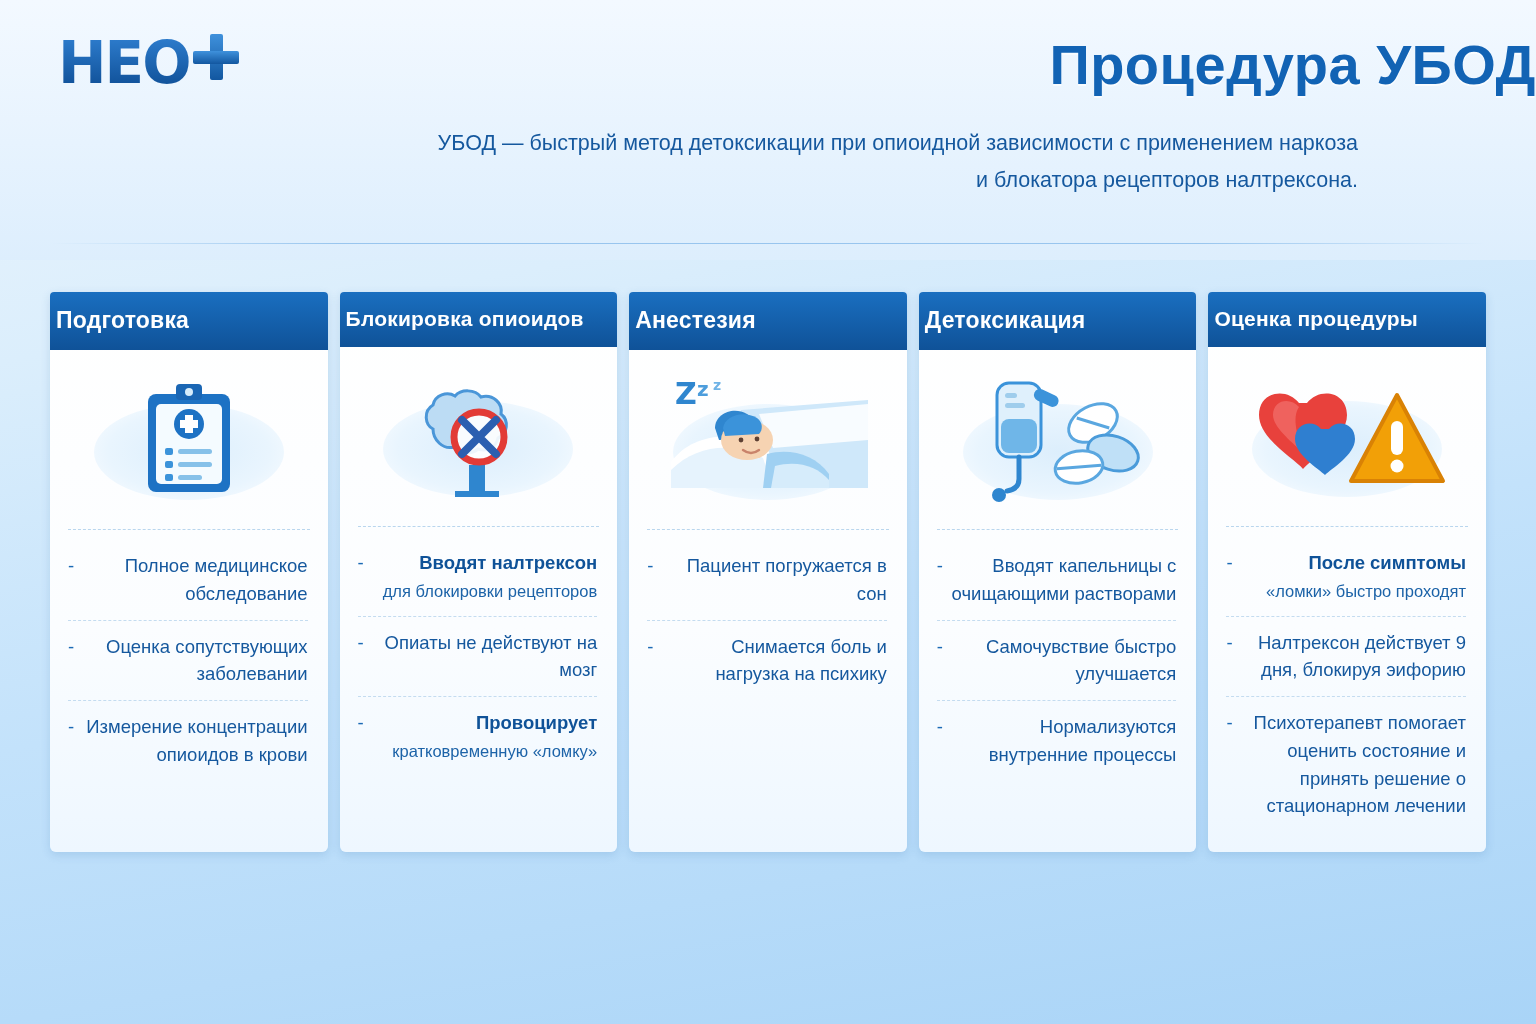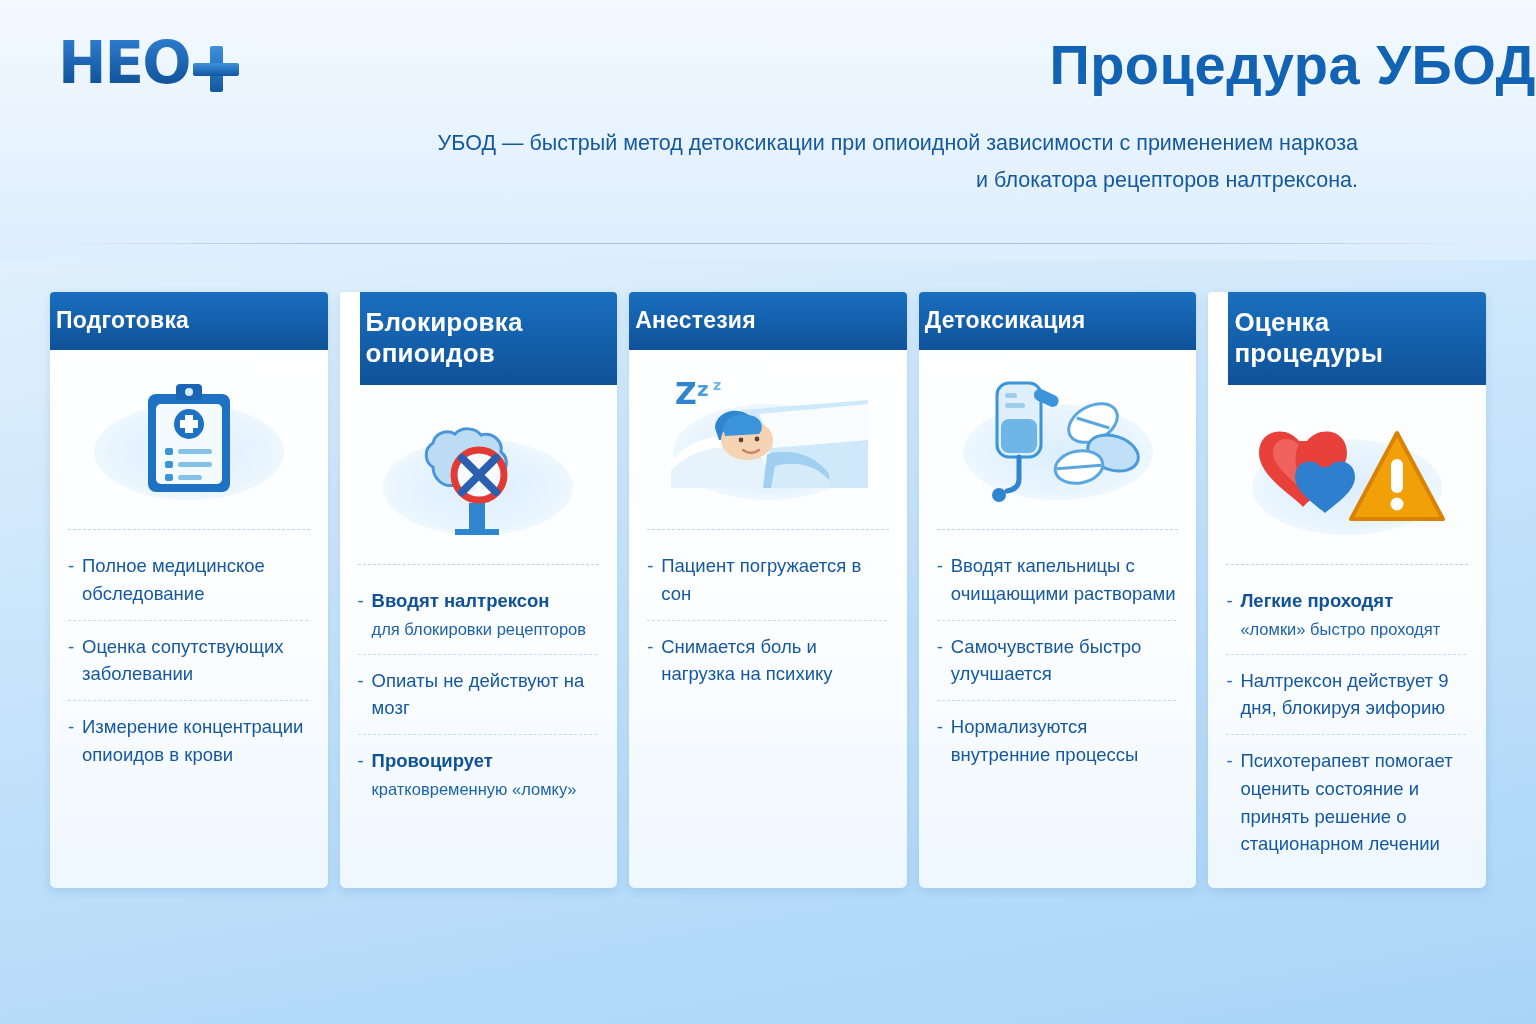--- a/index.html
+++ b/index.html
@@ -21,21 +21,21 @@
     position: relative;
     height: 260px;
     background: linear-gradient(180deg, #f3f9ff 0%, #e7f3fe 55%, #ddeefd 100%);
     box-sizing: border-box;
   }
   .logo {
     position: absolute;
     left: 58px;
     top: 34px;
     display: flex;
-    align-items: flex-end;
+    align-items: flex-start;
   }
   .logo-text {
     font-size: 58px;
     font-weight: bold;
     letter-spacing: -2px;
     line-height: 1;
     background: linear-gradient(180deg, #2f7fd0 0%, #0d4c93 100%);
     -webkit-background-clip: text;
     background-clip: text;
     color: transparent;
@@ -107,21 +107,21 @@
   }
   .card-header {
     background: linear-gradient(180deg, #1a6fc0 0%, #0f5298 100%);
     color: #ffffff;
     text-align: left;
     font-size: 23px;
     font-weight: bold;
     padding: 15px 6px 16px;
     letter-spacing: 0.2px;
   }
-  .card-header.small { font-size: 26px; margin-left: 20px; }
+  .card-header.small { font-size: 21px; }
   .icon-area {
     height: 180px;
     display: flex;
     align-items: center;
     justify-content: center;
     position: relative;
   }
   .icon-area::after {
     content: "";
     position: absolute;
@@ -153,21 +153,21 @@
   }
   .bullet:last-child {
     border-bottom: none;
     margin-bottom: 0;
   }
   .dash {
     flex: 0 0 auto;
     width: 14px;
     color: #1b6ab5;
   }
-  .btext { flex: 1 1 auto; }
+  .btext { flex: 1 1 auto; text-align: right; }
   .btext b { font-weight: bold; color: #0f5298; }
   .sub {
     display: block;
     font-size: 16.5px;
     line-height: 1.45;
     margin-top: 3px;
     color: #1c63a8;
   }
 </style>
 </head>
@@ -338,21 +338,21 @@
         <path d="M74 52 C66 42 48 46 48 62 C48 78 72 92 78 98 C84 92 108 78 108 62 C108 46 90 42 82 52 Z" fill="#2f7fd0"></path>
         <path d="M150 18 L196 104 L104 104 Z" fill="#f2a007" stroke="#d98205" stroke-width="4" stroke-linejoin="round"></path>
         <rect x="144" y="44" width="12" height="34" rx="6" fill="#ffffff"></rect>
         <circle cx="150" cy="89" r="6.5" fill="#ffffff"></circle>
       </svg>
     </div>
     <div class="bullets">
       <div class="bullet">
         <span class="dash">-</span>
         <span class="btext">
-          <b>Легкие проходят</b>
+          <b>После симптомы</b>
           <span class="sub">«ломки» быстро проходят</span>
         </span>
       </div>
       <div class="bullet">
         <span class="dash">-</span>
         <span class="btext">Налтрексон действует 9 дня, блокируя эифорию</span>
       </div>
       <div class="bullet">
         <span class="dash">-</span>
         <span class="btext">Психотерапевт помогает оценить состояние и принять решение о стационарном лечении</span>

